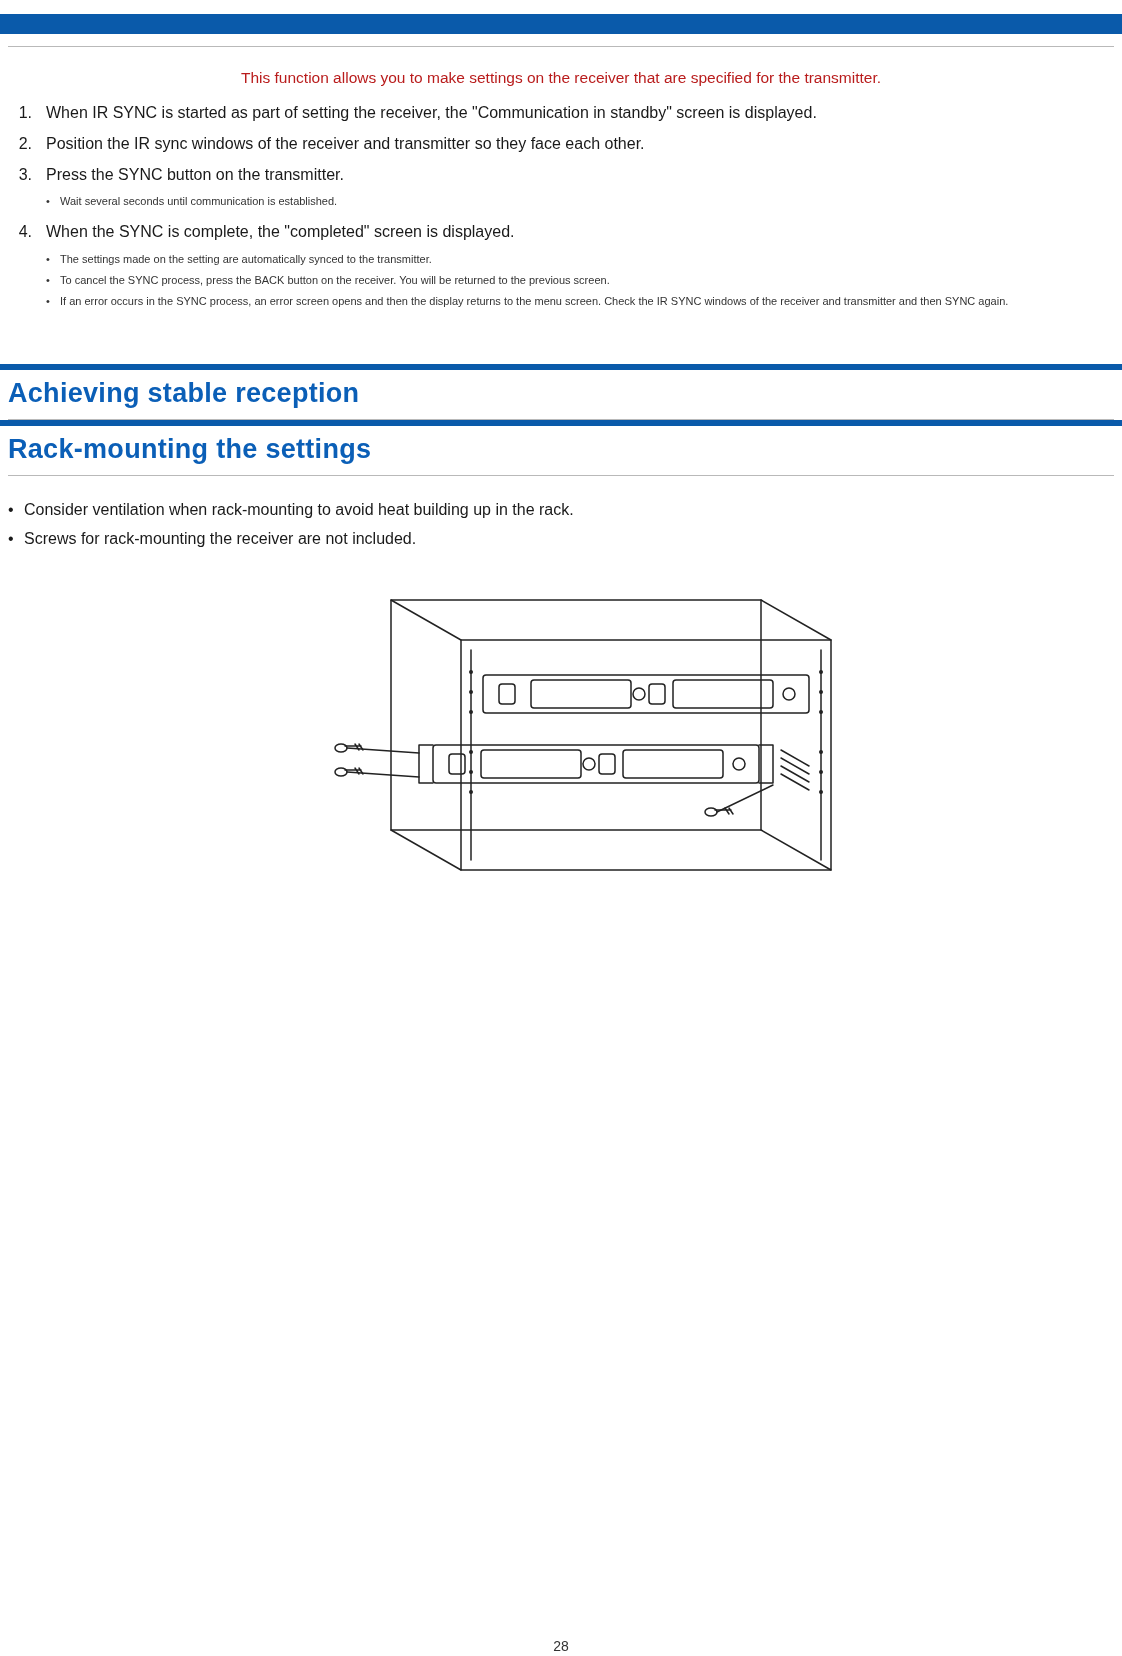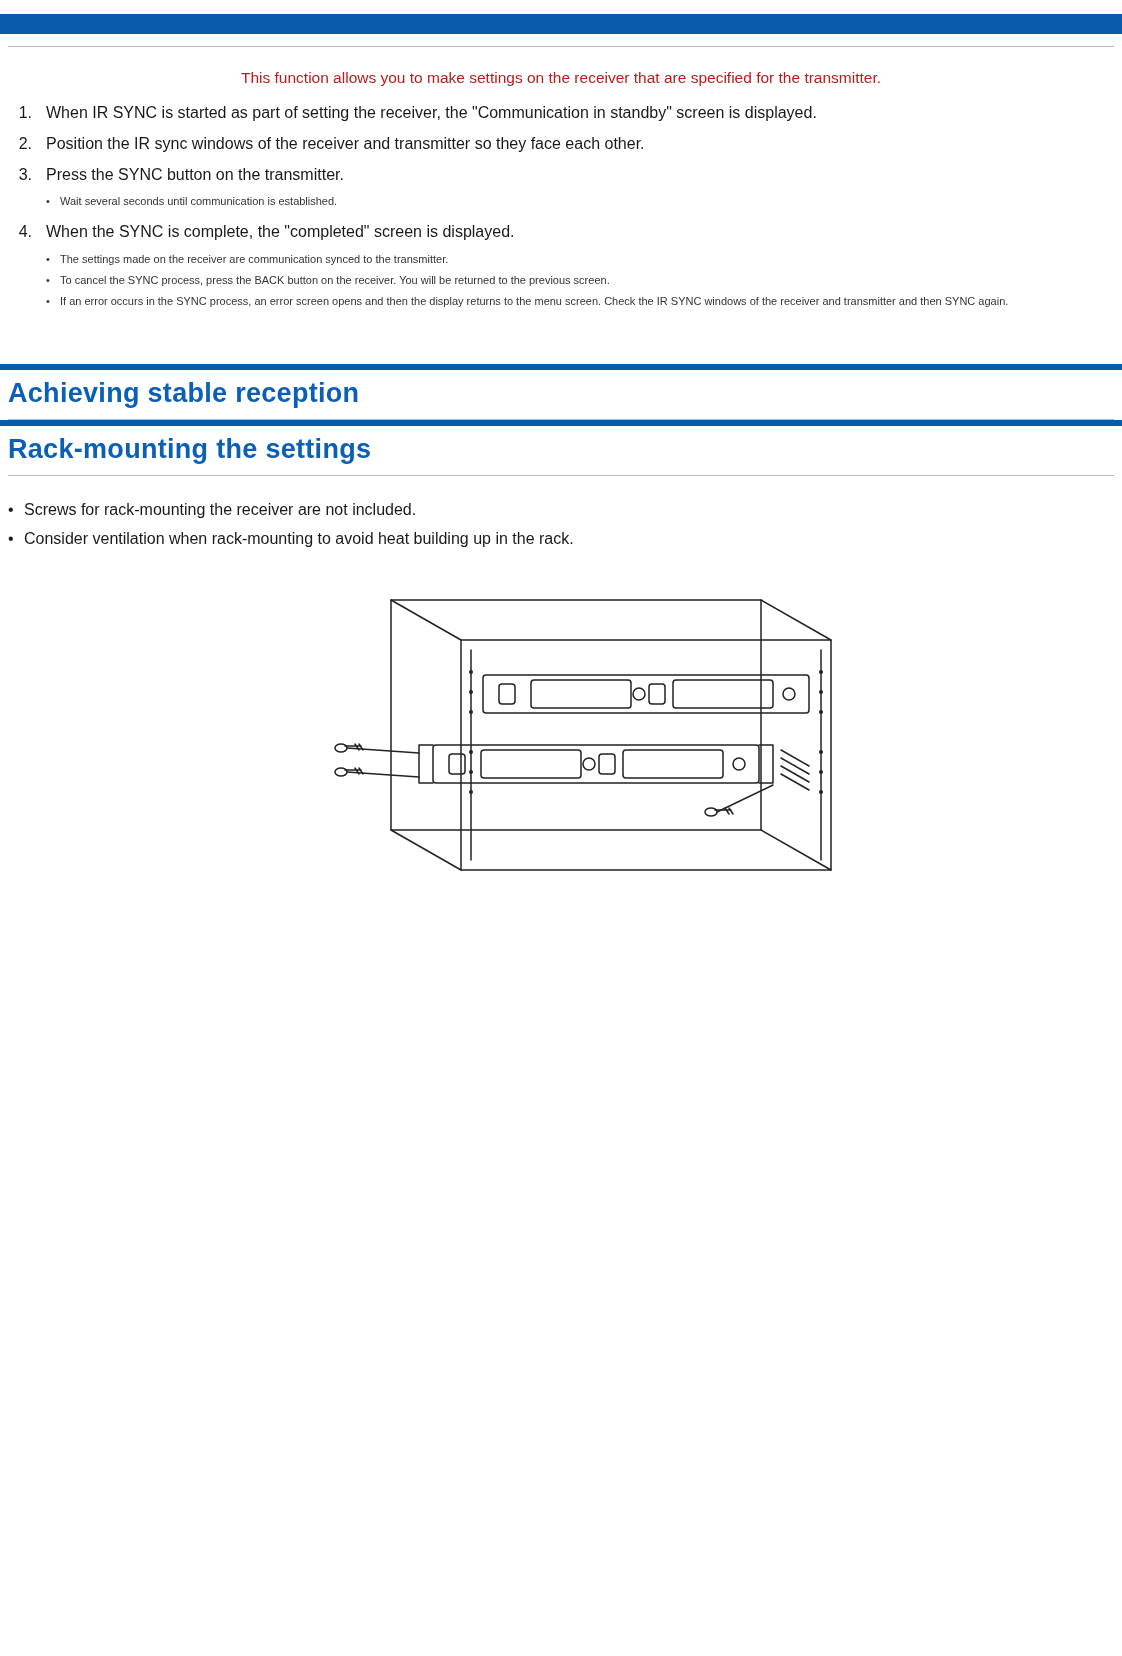--- a/index.html
+++ b/index.html
@@ -166,21 +166,21 @@
       <li>Wait several seconds until communication is established.</li>
     </ul>
 
     <ol class="steps" style="margin-top:10px">
       <li>
         <span class="num">4.</span>
         <span class="txt">When the SYNC is complete, the "completed" screen is displayed.</span>
       </li>
     </ol>
     <ul class="bullets sub">
-      <li>The settings made on the receiver are communication synced to the transmitter.</li>
+      <li>The settings made on the setting are automatically synced to the transmitter.</li>
       <li>To cancel the SYNC process, press the BACK button on the receiver. You will be returned to the previous screen.</li>
       <li>If an error occurs in the SYNC process, an error screen opens and then the display returns to the menu screen. Check the IR SYNC windows of the receiver and transmitter and then SYNC again.</li>
     </ul>
 
     <div class="section-gap"></div>
   </div>
 
   <div class="rule-band"></div>
 
   <div class="content">
@@ -188,22 +188,22 @@
     <hr class="thin-rule">
   </div>
 
   <div class="rule-band"></div>
 
   <div class="content">
     <h1 class="section-title">Rack-mounting the settings</h1>
     <hr class="thin-rule">
 
     <ul class="top-bullets">
+      <li>Consider ventilation when rack-mounting to avoid heat building up in the rack.</li>
       <li>Screws for rack-mounting the receiver are not included.</li>
-      <li>Consider ventilation when rack-mounting to avoid heat building up in the rack.</li>
     </ul>
 
     <div class="figure">
 
       <svg viewBox="0 0 640 320" aria-hidden="true">
         <g fill="none" stroke="#222" stroke-width="1.5" stroke-linejoin="round" stroke-linecap="round">
 
           <path d="M150 20 L520 20 L590 60 L590 290 L520 250 L150 250 Z"></path>
           <path d="M520 20 L520 250"></path>
           <path d="M150 20 L220 60 L590 60"></path>
@@ -269,13 +269,14 @@
           <g>
             <ellipse cx="470" cy="232" rx="6" ry="4"></ellipse>
             <line x1="476" y1="232" x2="532" y2="205"></line>
             <path d="M474 230 L490 230 M488 228 L492 234 M484 228 L488 234"></path>
           </g>
         </g>
       </svg>
     </div>
   </div>
 
+  <div class="page-number">28</div>
 </div>
 
 </body></html>

